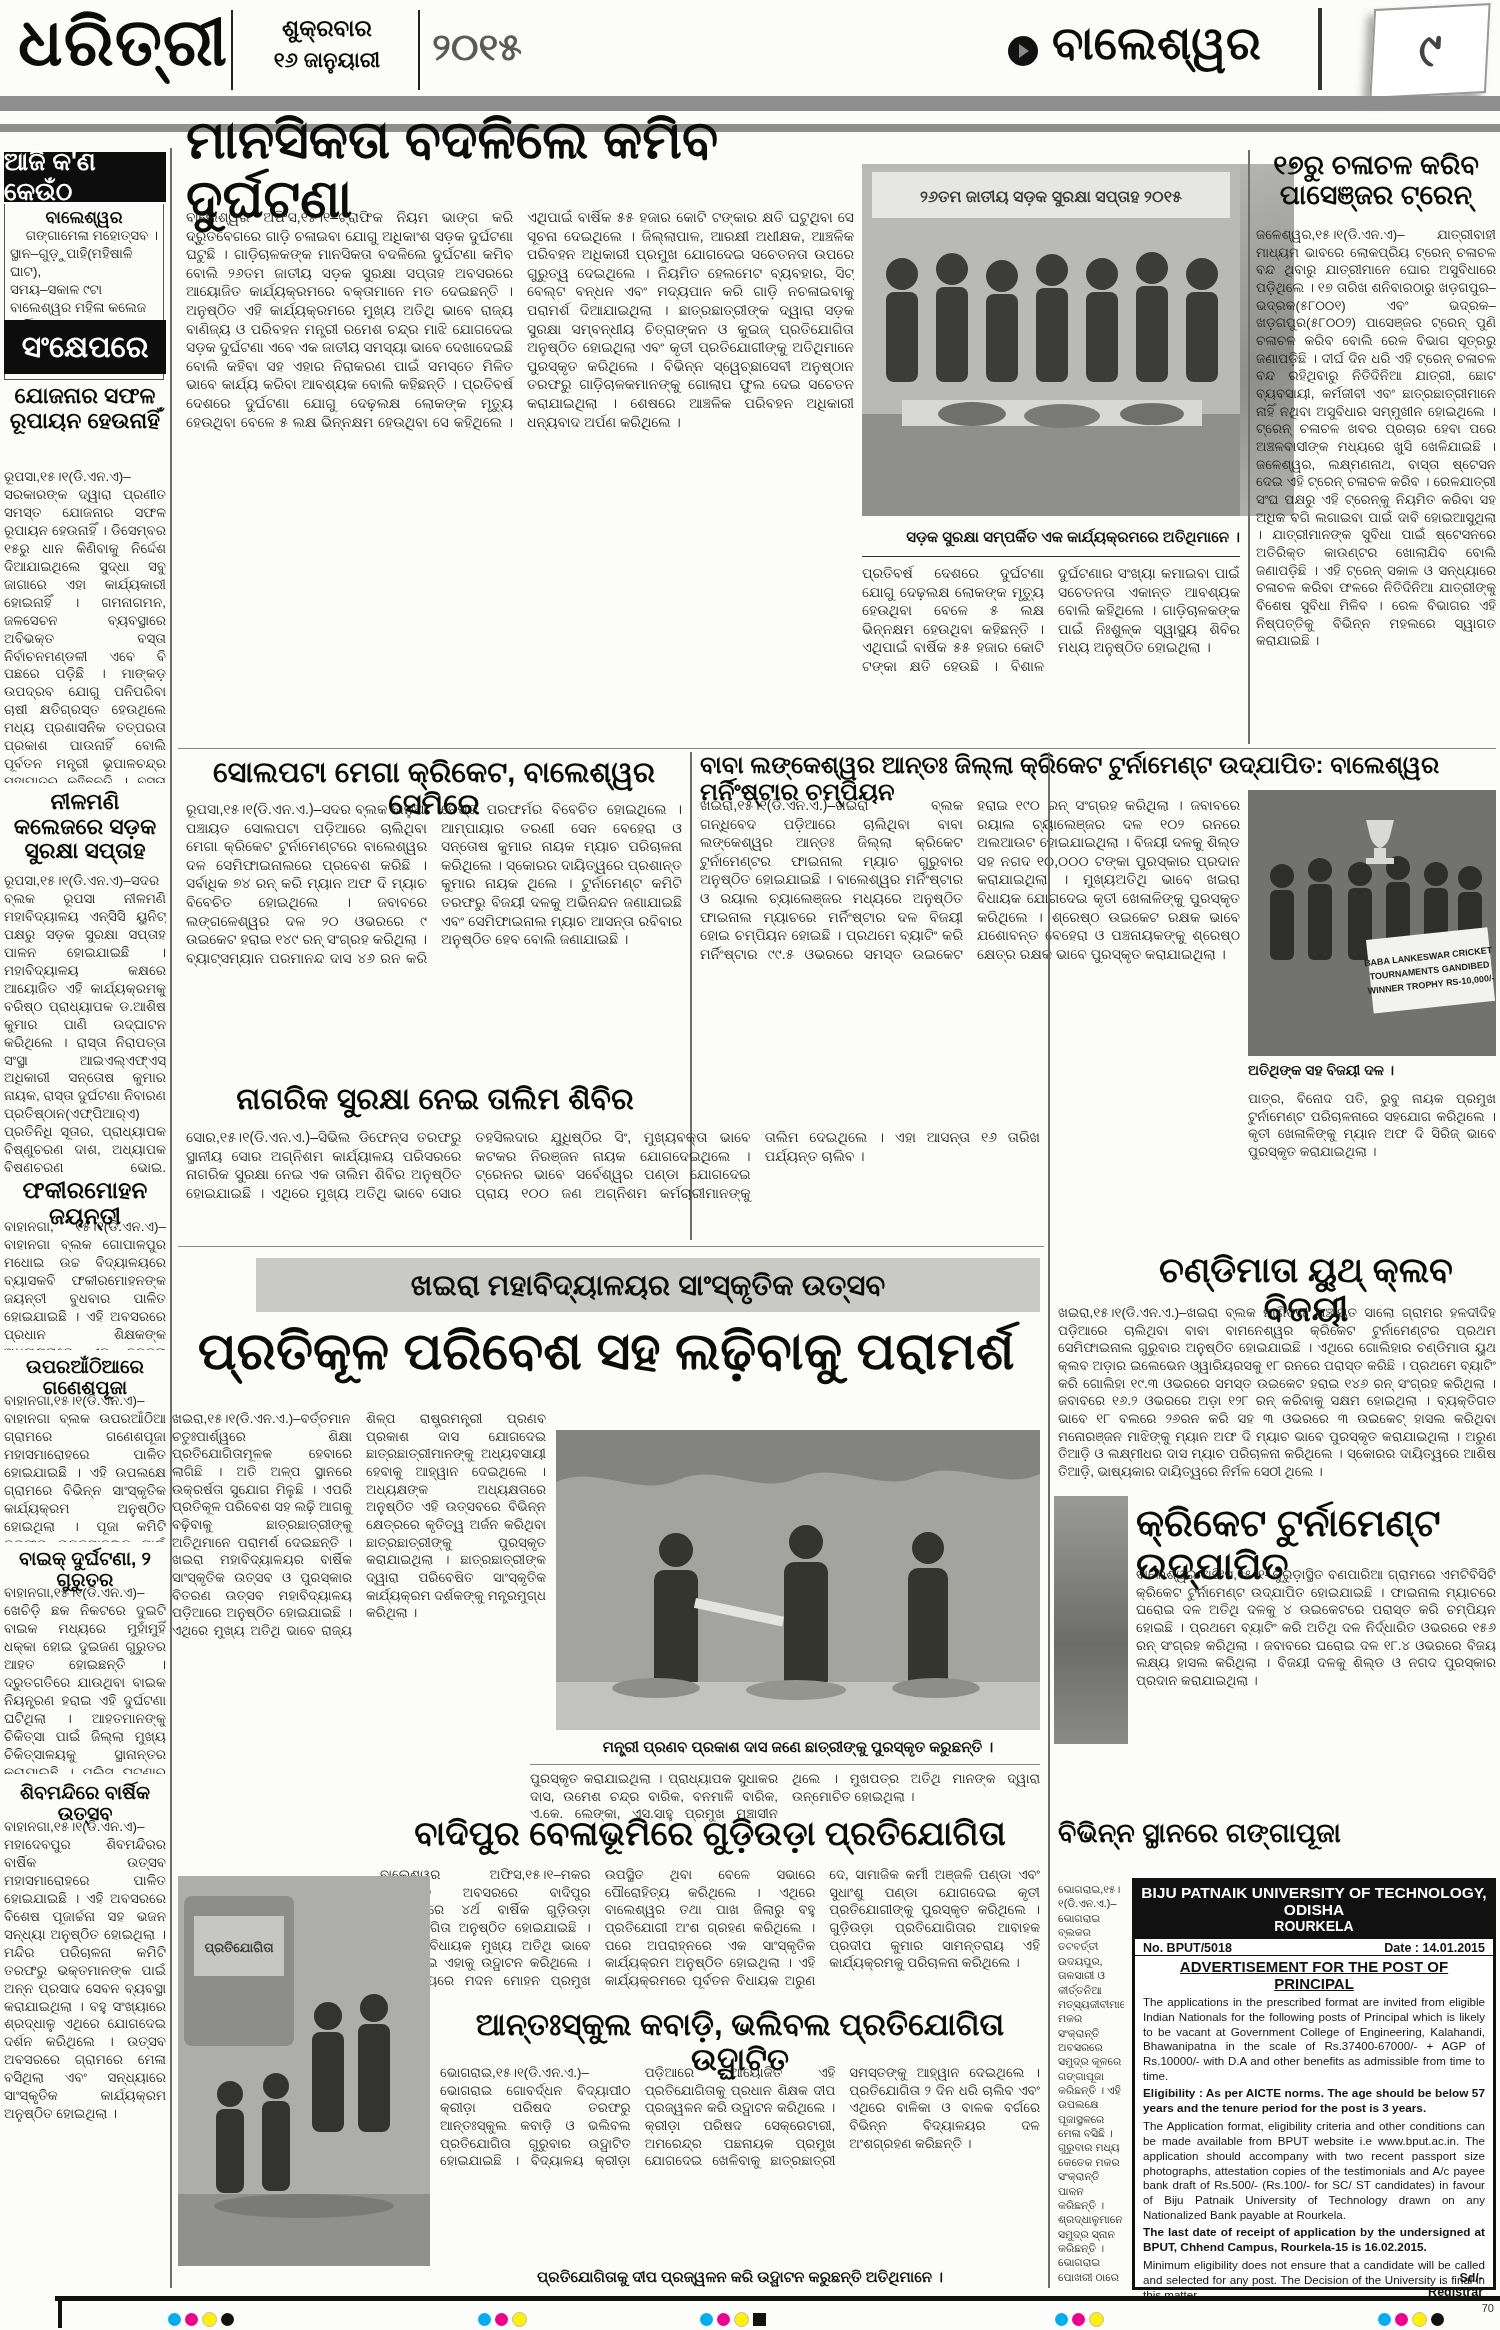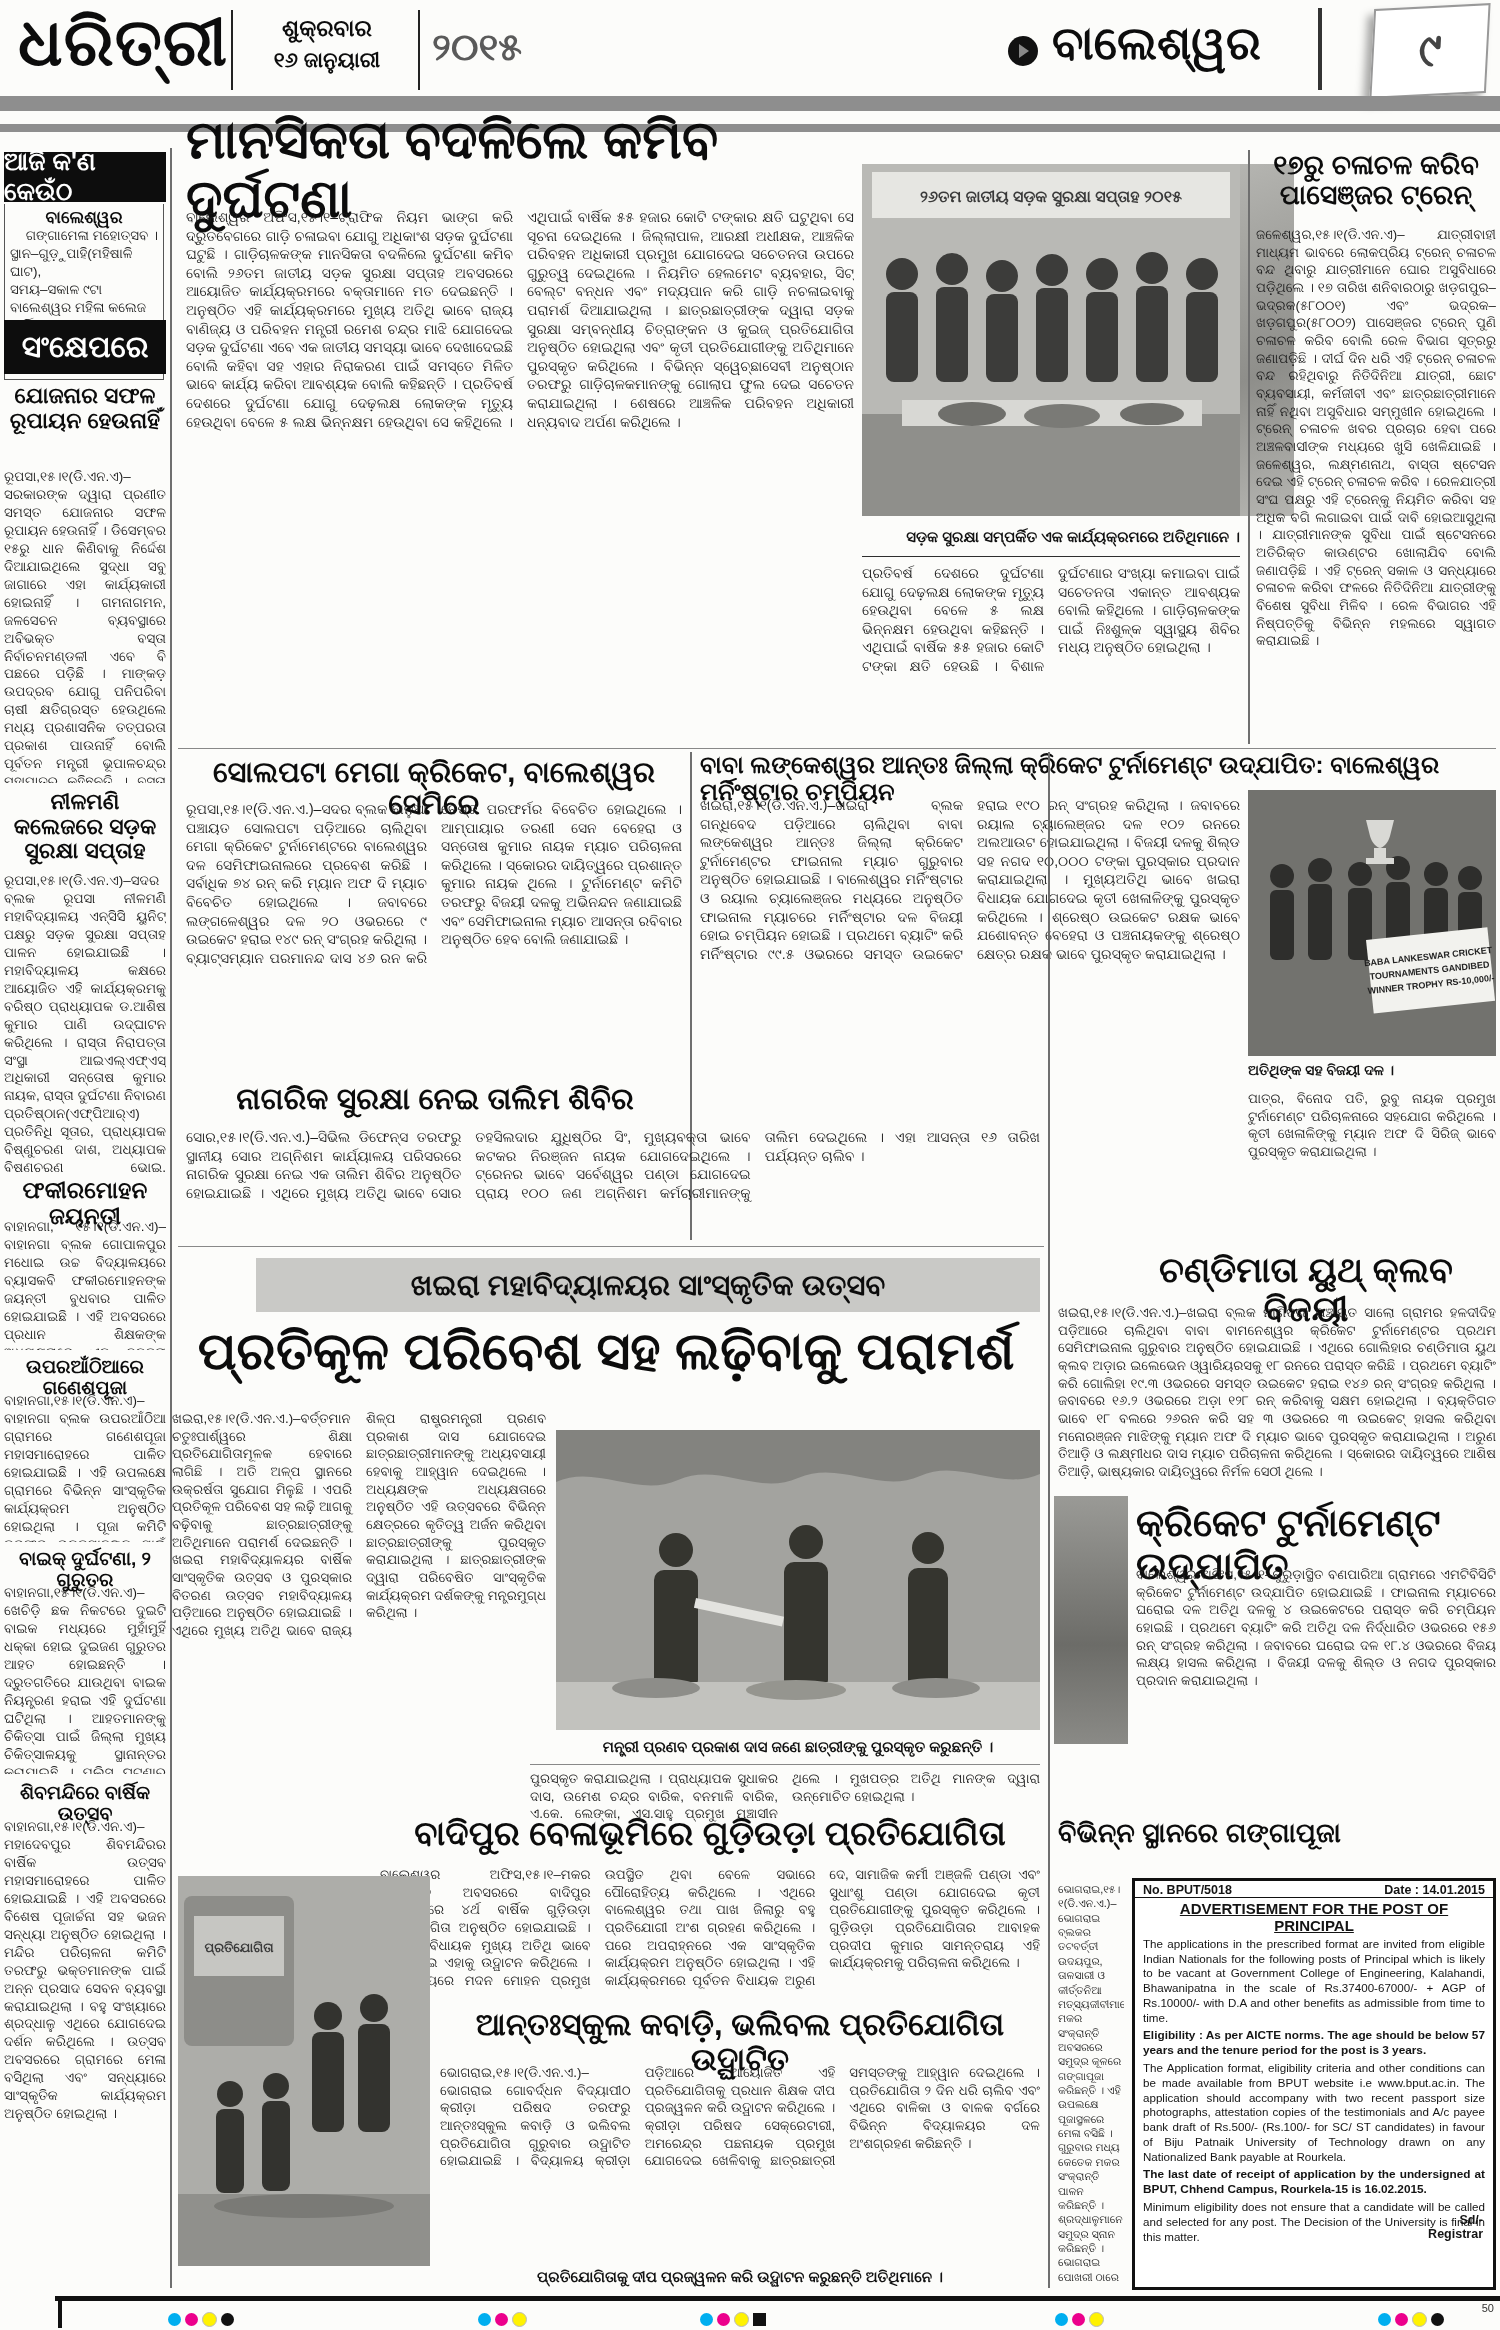--- a/index.html
+++ b/index.html
@@ -232,39 +232,43 @@
       <rect x="0" y="318" width="252" height="72" fill="#90908c"></rect>
       <ellipse cx="126" cy="330" rx="90" ry="12" fill="#7a7a76"></ellipse>
     </svg>
   </div>
 
   <div class="abs ctr hd" style="left:440px;top:2008px;width:600px;font-size:31px;">ଆନ୍ତଃସ୍କୁଲ କବାଡ଼ି, ଭଲିବଲ ପ୍ରତିଯୋଗିତା ଉଦ୍ଘାଟିତ</div>
   <div class="abs body-txt cols3" style="left:440px;top:2064px;width:600px;height:198px;font-size:13.3px;">ଭୋଗରାଇ,୧୫।୧(ଡି.ଏନ.ଏ.)–ଭୋଗରାଇ ଗୋବର୍ଦ୍ଧନ ବିଦ୍ୟାପୀଠ କ୍ରୀଡ଼ା ପରିଷଦ ତରଫରୁ ଆନ୍ତଃସ୍କୁଲ କବାଡ଼ି ଓ ଭଲିବଲ ପ୍ରତିଯୋଗିତା ଗୁରୁବାର ଉଦ୍ଘାଟିତ ହୋଇଯାଇଛି । ବିଦ୍ୟାଳୟ କ୍ରୀଡ଼ା ପଡ଼ିଆରେ ଆୟୋଜିତ ଏହି ପ୍ରତିଯୋଗିତାକୁ ପ୍ରଧାନ ଶିକ୍ଷକ ଦୀପ ପ୍ରଜ୍ୱଳନ କରି ଉଦ୍ଘାଟନ କରିଥିଲେ । କ୍ରୀଡ଼ା ପରିଷଦ ସେକ୍ରେଟାରୀ, ଅମରେନ୍ଦ୍ର ପଛନାୟକ ପ୍ରମୁଖ ଯୋଗଦେଇ ଖେଳିବାକୁ ଛାତ୍ରଛାତ୍ରୀ ସମସ୍ତଙ୍କୁ ଆହ୍ୱାନ ଦେଇଥିଲେ । ପ୍ରତିଯୋଗିତା ୨ ଦିନ ଧରି ଚାଲିବ ଏବଂ ଏଥିରେ ବାଳିକା ଓ ବାଳକ ବର୍ଗରେ ବିଭିନ୍ନ ବିଦ୍ୟାଳୟର ଦଳ ଅଂଶଗ୍ରହଣ କରିଛନ୍ତି ।</div>
   <div class="abs cap ctr" style="left:440px;top:2268px;width:600px;">ପ୍ରତିଯୋଗିତାକୁ ଦୀପ ପ୍ରଜ୍ୱଳନ କରି ଉଦ୍ଘାଟନ କରୁଛନ୍ତି ଅତିଥିମାନେ ।</div>
 
   <div class="abs ad" style="left:1132px;top:1878px;width:364px;height:412px;box-sizing:border-box;">
+    <div class="ad-head">
+      <div style="font-size:15.5px;font-weight:bold;line-height:1.1;">BIJU PATNAIK UNIVERSITY OF TECHNOLOGY, ODISHA</div>
+      <div style="font-size:14px;font-weight:bold;">ROURKELA</div>
+    </div>
     <div style="display:flex;justify-content:space-between;font-weight:bold;font-size:12.5px;padding:2px 8px 0;border-bottom:1px solid #111;">
       <span>No. BPUT/5018</span>
       <span>Date : 14.01.2015</span>
     </div>
     <div class="ctr" style="font-weight:bold;font-size:15px;text-decoration:underline;margin:2px 10px;">ADVERTISEMENT FOR THE POST OF PRINCIPAL</div>
     <p style="font-size:11.6px;line-height:1.27;">The applications in the prescribed format are invited from eligible Indian Nationals for the following posts of Principal which is likely to be vacant at Government College of Engineering, Kalahandi, Bhawanipatna in the scale of Rs.37400-67000/- + AGP of Rs.10000/- with D.A and other benefits as admissible from time to time.</p>
     <p style="font-size:11.8px;line-height:1.27;font-weight:bold;">Eligibility : As per AICTE norms. The age should be below 57 years and the tenure period for the post is 3 years.</p>
     <p style="font-size:11.6px;line-height:1.27;">The Application format, eligibility criteria and other conditions can be made available from BPUT website i.e www.bput.ac.in. The application should accompany with two recent passport size photographs, attestation copies of the testimonials and A/c payee bank draft of Rs.500/- (Rs.100/- for SC/ ST candidates) in favour of Biju Patnaik University of Technology drawn on any Nationalized Bank payable at Rourkela.</p>
     <p style="font-size:11.8px;line-height:1.27;font-weight:bold;">The last date of receipt of application by the undersigned at BPUT, Chhend Campus, Rourkela-15 is 16.02.2015.</p>
     <p style="font-size:11.6px;line-height:1.27;">Minimum eligibility does not ensure that a candidate will be called and selected for any post. The Decision of the University is final in this matter.</p>
     <div style="text-align:right;font-weight:bold;font-size:12.5px;margin:-34px 10px 0 0;">
       <div>Sd/-</div>
       <div>Registrar</div>
     </div>
   </div>
 
   <div class="abs" style="left:55px;top:2296px;width:1445px;height:5px;background:#111;"></div>
   <div class="abs" style="left:58px;top:2296px;width:4px;height:32px;background:#111;"></div>
-  <div class="abs" style="right:6px;top:2302px;font-size:11px;color:#333;">50</div>
+  <div class="abs" style="right:6px;top:2302px;font-size:11px;color:#333;">70</div>
 
   <div class="abs" style="left:168px;top:2310px;">
     <span class="regdot rc"></span><span class="regdot rm"></span><span class="regdot ry"></span><span class="regdot rk"></span>
   </div>
   <div class="abs" style="left:478px;top:2310px;">
     <span class="regdot rc"></span><span class="regdot rm"></span><span class="regdot ry"></span>
   </div>
   <div class="abs" style="left:700px;top:2310px;">
     <span class="regdot rc"></span><span class="regdot rm"></span><span class="regdot ry"></span><span class="rsq"></span>
   </div>

